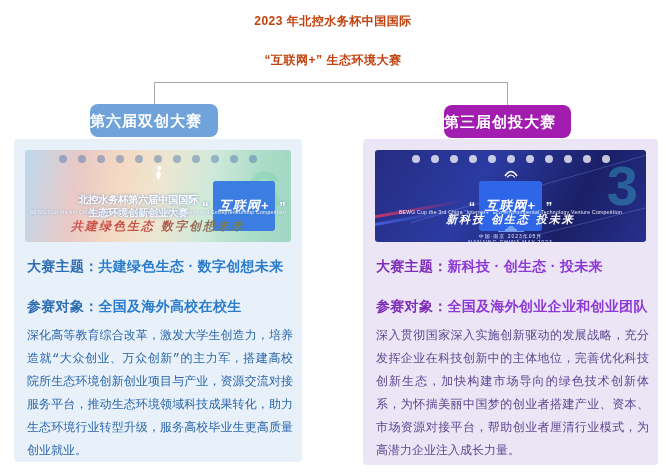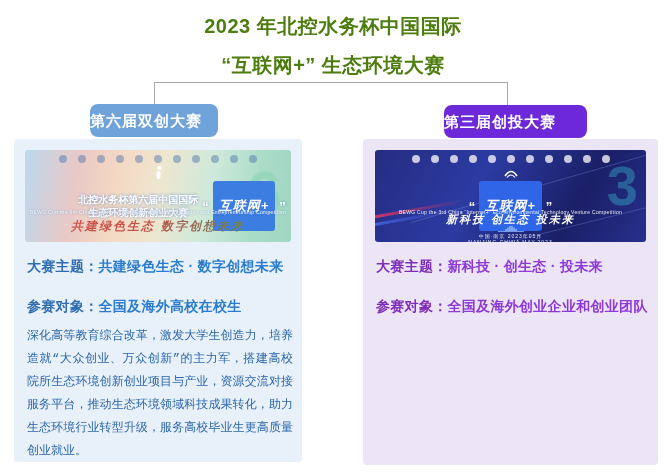--- a/index.html
+++ b/index.html
@@ -4,37 +4,37 @@
 <style>
   * { margin:0; padding:0; box-sizing:border-box; }
   html,body { background:#fff; }
   #page {
     position:relative; width:666px; height:475px; background:#fff;
     font-family:"Liberation Sans", sans-serif; overflow:hidden;
   }
   
   .main-title, .sub-title {
     position:absolute; left:0; width:666px; text-align:center;
-    font-size:20px; font-weight:bold; color:#4d7c0f; letter-spacing:.5px;
+    font-size:12px; font-weight:bold; color:#c2410c; letter-spacing:.5px;
   }
   .main-title { top:13px; }
   .sub-title  { top:52px; }
   
   .conn { position:absolute; background:#a9a9a9; }
   .conn-h  { left:154px; top:82px; width:354px; height:1px; }
   .conn-vl { left:154px; top:82px; width:1px; height:23px; }
   .conn-vr { left:507px; top:82px; width:1px; height:23px; }
   
   .badge {
     position:absolute; height:33px; border-radius:8px; color:#fff;
     font-size:15px; font-weight:bold; line-height:33px;
     letter-spacing:1px;
   }
   .badge-left  { left:90px;  top:104px; width:128px; background:#6fa3d9; }
-  .badge-right { left:444px; top:105px; width:143px; background:#6d28d9; }
+  .badge-right { left:444px; top:105px; width:127px; background:#a21caf; }
   
   .panel { position:absolute; top:139px; border-radius:4px; }
   .panel-left  { left:14px;  width:288px; height:323px; background:#e8f1f9; }
   .panel-right { left:363px; width:295px; height:326px; background:#ece5f6; }
   .heading { position:absolute; left:13px; right:9px; font-size:14px; font-weight:bold; letter-spacing:.3px; white-space:nowrap; }
   .h1 { top:119px; } .h2 { top:159px; }
   .panel-left  .hl-label { color:#2f6db3; }
   .panel-left  .hl-value { color:#2b7ccd; }
   .panel-right .hl-label { color:#7e2db8; }
   .panel-right .hl-value { color:#8d39d6; }
@@ -202,15 +202,16 @@
         <div class="loc-line">中国·南京  2023年05月</div>
         <div class="loc-line">NANJING CHINA  MAY.2023</div>
       </div>
     </div>
     <div class="heading h1">
       <span class="hl-label">大赛主题：</span><span class="hl-value">新科技 · 创生态 · 投未来</span>
     </div>
     <div class="heading h2">
       <span class="hl-label">参赛对象：</span><span class="hl-value">全国及海外创业企业和创业团队</span>
     </div>
+    <div class="body-text">深入贯彻国家深入实施创新驱动的发展战略，充分发挥企业在科技创新中的主体地位，完善优化科技创新生态，加快构建市场导向的绿色技术创新体系，为怀揣美丽中国梦的创业者搭建产业、资本、市场资源对接平台，帮助创业者厘清行业模式，为高潜力企业注入成长力量。</div>
   </div>
 
 </div>
 
 </body></html>

